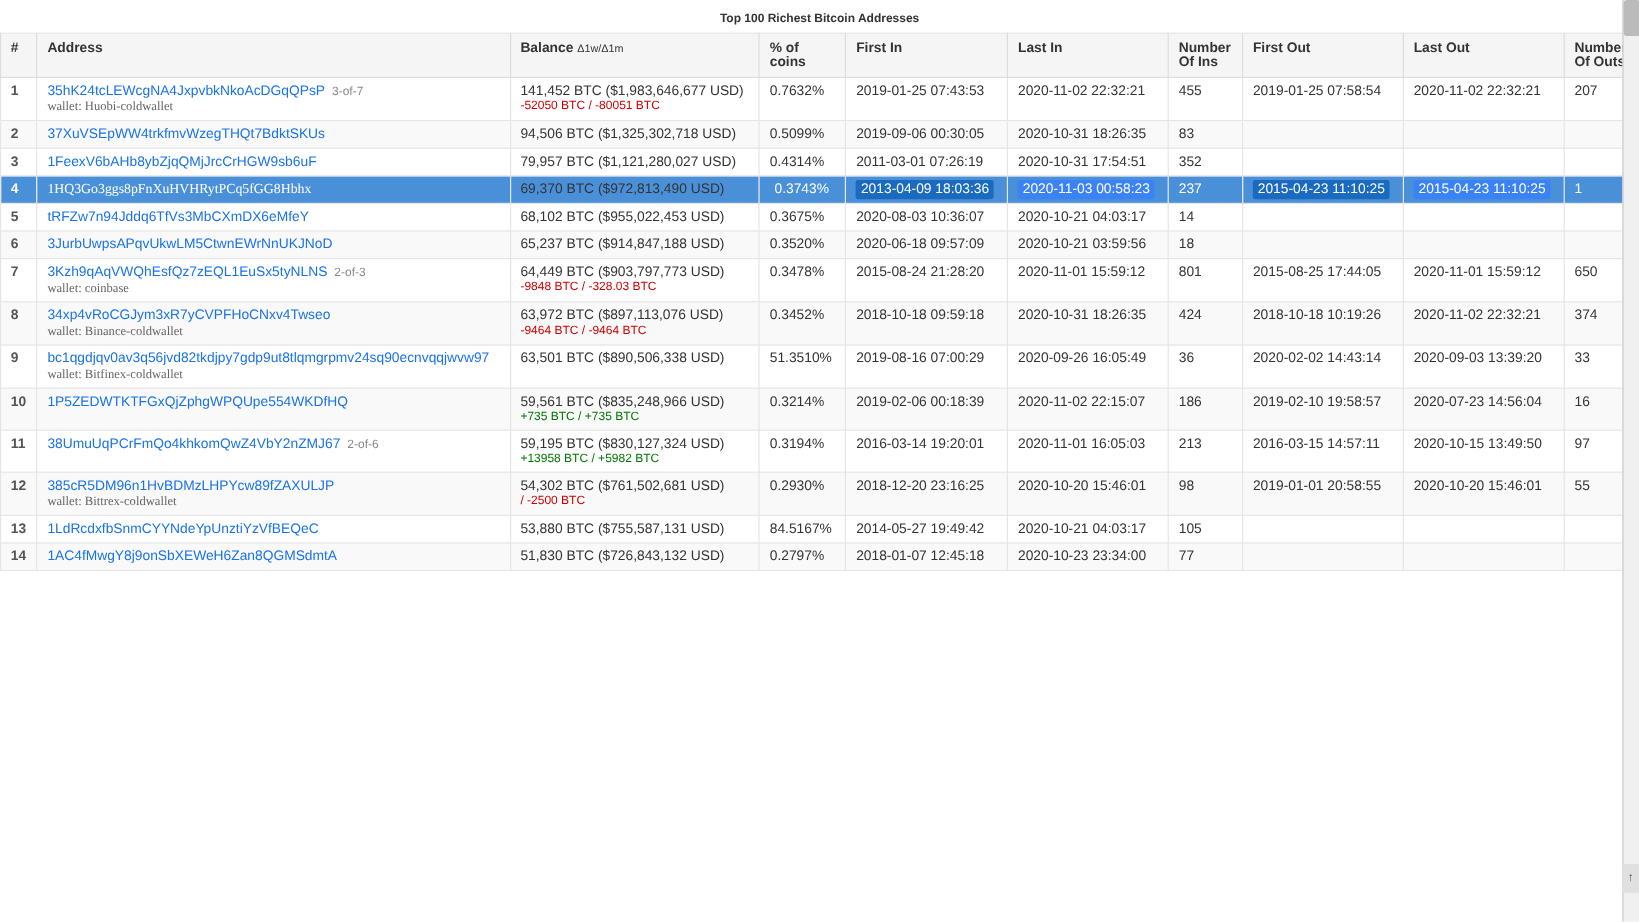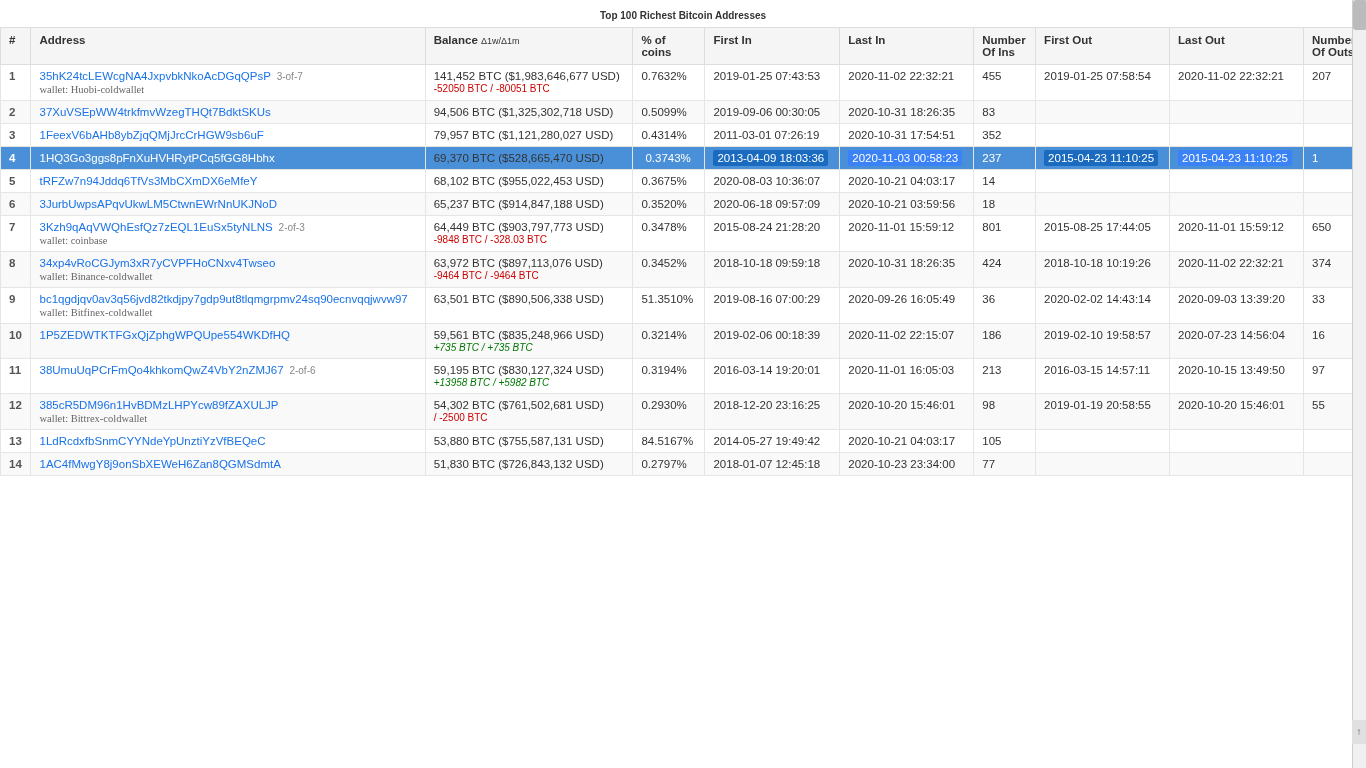--- a/index.html
+++ b/index.html
@@ -35,27 +35,27 @@
       white-space: nowrap;
     }
     tbody td {
       border: 1px solid #e5e5e5;
       padding: 5px 8px;
       vertical-align: top;
     }
     tbody tr:nth-child(odd) { background: #fff; }
     tbody tr:nth-child(even) { background: #f9f9f9; }
     .highlight-row td { background: #4a90d9 !important; color: #fff !important; }
-    .highlight-row td a { color: #fff !important; }
+    .highlight-row td a { color: #fff !important; font-family: Liberation Serif, serif; }
     .highlight-row .balance-cell { background: #4a90d9 !important; }
     .address-link { color: #1a73e8; text-decoration: none; }
     .wallet-label { color: #666; font-size: 10.5px; display: block; margin-top: 2px; font-family: Liberation Serif, serif; }
     .balance-main { color: #333; }
     .balance-change-neg { color: #cc0000; font-size: 10px; }
-    .balance-change-pos { color: #007700; font-size: 10px; font-style: italic; }
+    .balance-change-pos { color: #007700; font-size: 10px; }
     .highlight-date { background: #3b82f6; color: #fff; padding: 2px 4px; border-radius: 2px; }
     .highlight-first { background: #1a6bbf; color: #fff; padding: 2px 4px; border-radius: 2px; }
     .num-col { text-align: left; font-weight: bold; color: #555; }
     .scrollbar-area {
       position: fixed;
       right: 0;
       top: 0;
       width: 14px;
       height: 768px;
       background: #f0f0f0;
@@ -138,21 +138,21 @@
           <td>2011-03-01 07:26:19</td>
           <td>2020-10-31 17:54:51</td>
           <td>352</td>
           <td></td>
           <td></td>
           <td></td>
         </tr>
         <tr class="highlight-row">
           <td class="num-col">4</td>
           <td><a href="#" class="address-link">1HQ3Go3ggs8pFnXuHVHRytPCq5fGG8Hbhx</a></td>
-          <td class="balance-cell"><span class="balance-main">69,370 BTC ($528,665,470 USD)</span></td>
+          <td class="balance-cell"><span class="balance-main">69,370 BTC ($972,813,490 USD)</span></td>
           <td><span style="background: rgb(74, 144, 217); color: rgb(255, 255, 255); padding: 2px 4px;">0.3743%</span></td>
           <td><span class="highlight-first">2013-04-09 18:03:36</span></td>
           <td><span class="highlight-date">2020-11-03 00:58:23</span></td>
           <td>237</td>
           <td><span class="highlight-first">2015-04-23 11:10:25</span></td>
           <td><span class="highlight-date">2015-04-23 11:10:25</span></td>
           <td>1</td>
         </tr>
         <tr>
           <td class="num-col">5</td>
@@ -239,21 +239,21 @@
           <td>97</td>
         </tr>
         <tr>
           <td class="num-col">12</td>
           <td><a href="#" class="address-link">385cR5DM96n1HvBDMzLHPYcw89fZAXULJP</a><span class="wallet-label">wallet: Bittrex-coldwallet</span></td>
           <td class="balance-cell"><span class="balance-main">54,302 BTC ($761,502,681 USD)</span><br><span class="balance-change-neg">/ -2500 BTC</span></td>
           <td>0.2930%</td>
           <td>2018-12-20 23:16:25</td>
           <td>2020-10-20 15:46:01</td>
           <td>98</td>
-          <td>2019-01-19 20:58:55</td>
+          <td>2019-01-01 20:58:55</td>
           <td>2020-10-20 15:46:01</td>
           <td>55</td>
         </tr>
         <tr>
           <td class="num-col">13</td>
           <td><a href="#" class="address-link">1LdRcdxfbSnmCYYNdeYpUnztiYzVfBEQeC</a></td>
           <td class="balance-cell"><span class="balance-main">53,880 BTC ($755,587,131 USD)</span></td>
           <td>84.5167%</td>
           <td>2014-05-27 19:49:42</td>
           <td>2020-10-21 04:03:17</td>

